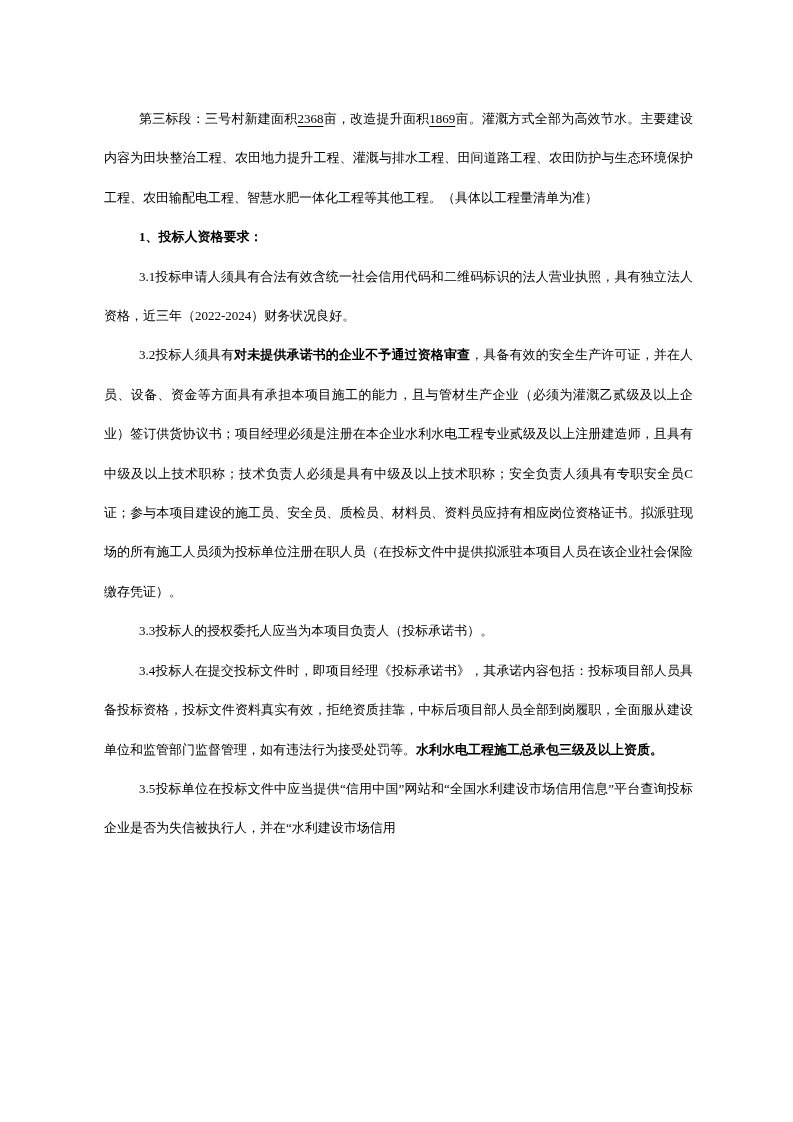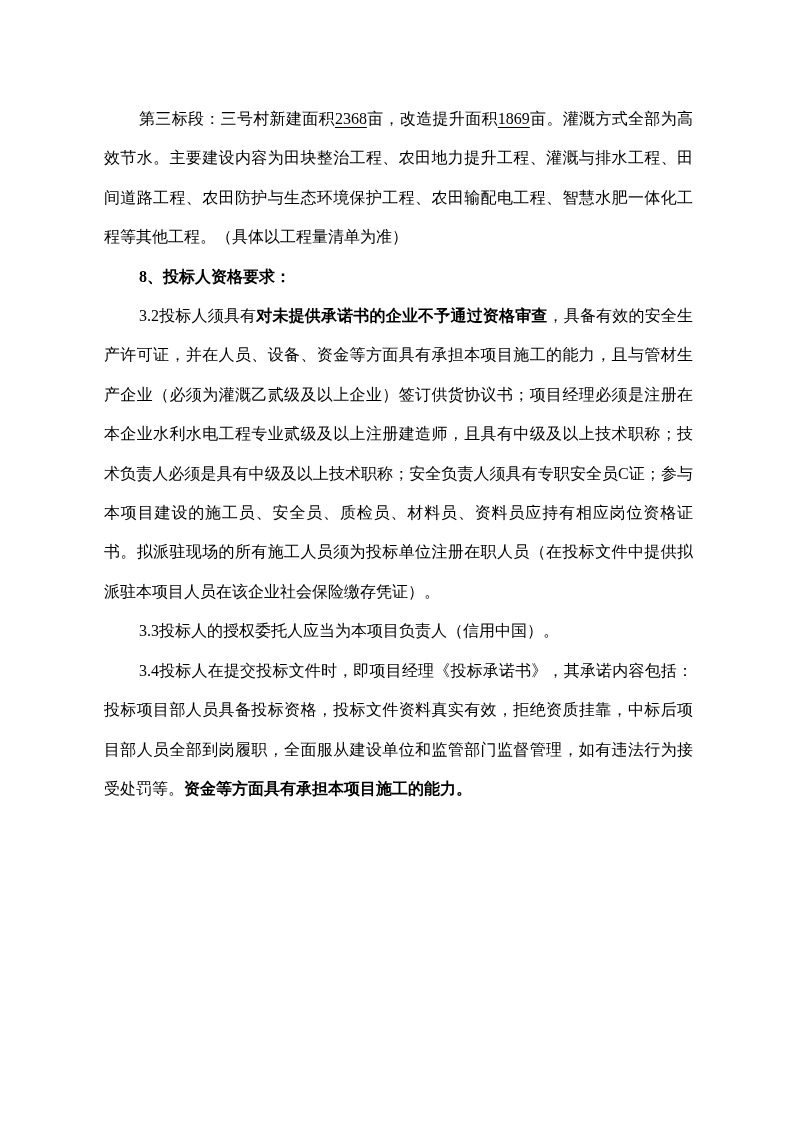--- a/index.html
+++ b/index.html
@@ -9,21 +9,21 @@
   }
   .page {
     position: relative;
     width: 793px;
     height: 1122px;
     background: #ffffff;
     color: #000000;
     box-sizing: border-box;
     padding: 99px 100px 0 104px;
     font-family: "Liberation Serif", "DejaVu Serif", serif;
-    font-size: 16px;
+    font-size: 13px;
     line-height: 39.4px;
     text-align: justify;
     overflow: hidden;
   }
   .para {
     margin: 0;
     text-indent: 35px;
   }
   .run-bold {
     font-weight: bold;
@@ -38,30 +38,36 @@
 
 <div class="page">
 
   <p class="para">
     <span>第三标段：三号村新建面积</span><span class="run-underline">2368</span><span>亩，改造提升面积</span><span class="run-underline">1869</span><span>亩。灌溉方式全部为高效节水。主要建设内容为田块整治工程、农田地力提升工程、灌溉与排水工程、田间道路工程、农田防护与生态环境保护工程、农田输配电工程、智慧水肥一体化工程等其他工程。（具体以工程量清单为准）</span>
   </p>
 
 
 
   <p class="para run-bold">
-    <span>8、投标人资格要求：</span>
+    <span>1、投标人资格要求：</span>
   </p>
 
+  <p class="para">
+    <span>3.1投标申请人须具有合法有效含统一社会信用代码和二维码标识的法人营业执照，具有独立法人资格，近三年（2022-2024）财务状况良好。</span>
+  </p>
 
   <p class="para">
     <span>3.2投标人须具有</span><span class="run-bold">对未提供承诺书的企业不予通过资格审查</span><span>，具备有效的安全生产许可证，并在人员、设备、资金等方面具有承担本项目施工的能力，且与管材生产企业（必须为灌溉乙贰级及以上企业）签订供货协议书；项目经理必须是注册在本企业水利水电工程专业贰级及以上注册建造师，且具有中级及以上技术职称；技术负责人必须是具有中级及以上技术职称；安全负责人须具有专职安全员C证；参与本项目建设的施工员、安全员、质检员、材料员、资料员应持有相应岗位资格证书。拟派驻现场的所有施工人员须为投标单位注册在职人员（在投标文件中提供拟派驻本项目人员在该企业社会保险缴存凭证）。</span>
   </p>
 
   <p class="para">
-    <span>3.3投标人的授权委托人应当为本项目负责人（信用中国）。</span>
+    <span>3.3投标人的授权委托人应当为本项目负责人（投标承诺书）。</span>
   </p>
 
   <p class="para">
-    <span>3.4投标人在提交投标文件时，即项目经理《投标承诺书》，其承诺内容包括：投标项目部人员具备投标资格，投标文件资料真实有效，拒绝资质挂靠，中标后项目部人员全部到岗履职，全面服从建设单位和监管部门监督管理，如有违法行为接受处罚等。</span><span class="run-bold">资金等方面具有承担本项目施工的能力。</span>
+    <span>3.4投标人在提交投标文件时，即项目经理《投标承诺书》，其承诺内容包括：投标项目部人员具备投标资格，投标文件资料真实有效，拒绝资质挂靠，中标后项目部人员全部到岗履职，全面服从建设单位和监管部门监督管理，如有违法行为接受处罚等。</span><span class="run-bold">水利水电工程施工总承包三级及以上资质。</span>
   </p>
 
+  <p class="para">
+    <span>3.5投标单位在投标文件中应当提供“信用中国”网站和“全国水利建设市场信用信息”平台查询投标企业是否为失信被执行人，并在“水利建设市场信用</span>
+  </p>
 
 </div>
 
 </body></html>

